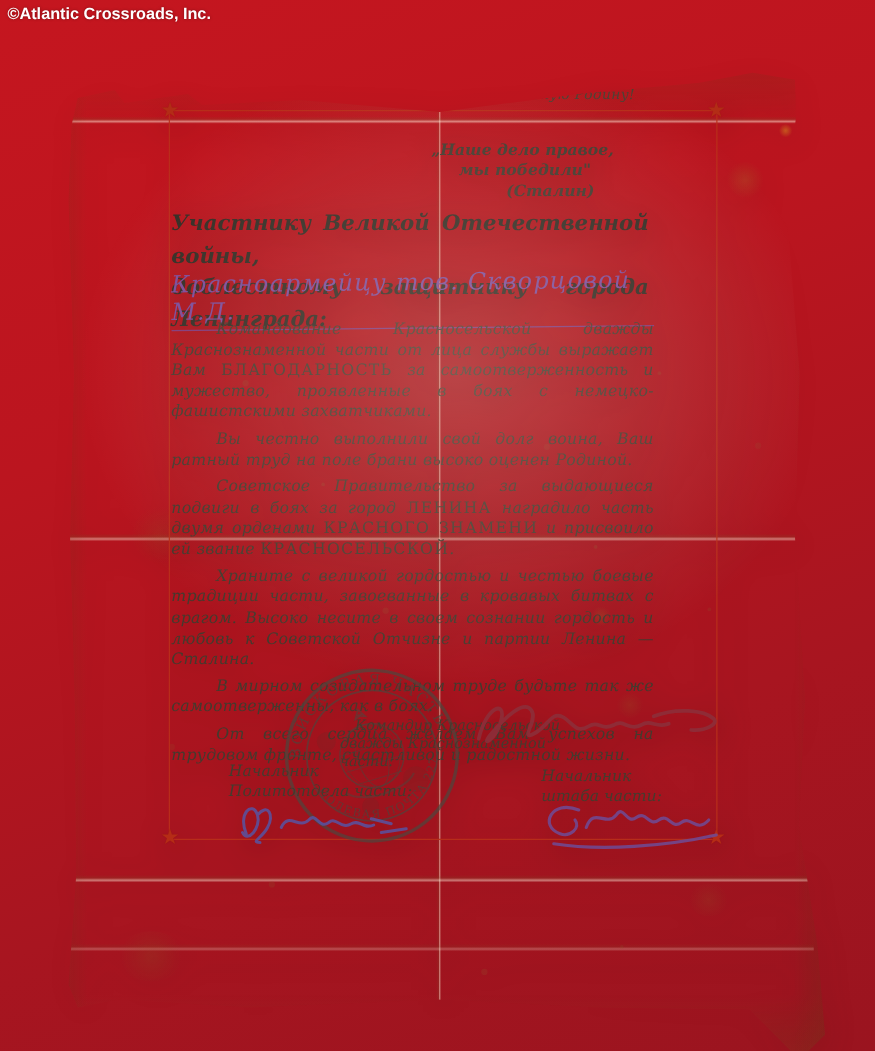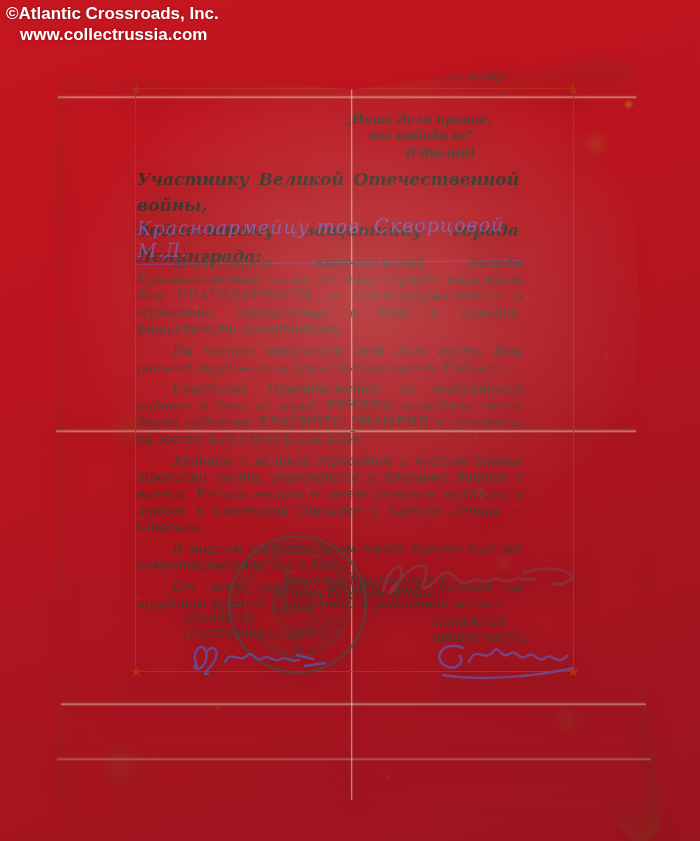--- a/index.html
+++ b/index.html
@@ -4,21 +4,21 @@
 <style>
   html,body{margin:0;padding:0;}
   body{
     width:700px;height:841px;overflow:hidden;position:relative;
     background:linear-gradient(160deg,#c5161f 0%,#bb151f 35%,#a81520 70%,#9a141f 100%);
     font-family:"DejaVu Serif", serif;
   }
   .watermark{
     position:absolute;left:6px;top:3px;z-index:40;
     color:#ffffff;font-family:"Liberation Sans", sans-serif;
-    font-size:17px;font-weight:600;line-height:1.25;
+    font-size:13px;font-weight:600;line-height:1.25;
     text-shadow:0 0 2px rgba(60,0,0,.55);
   }
   .watermark .wm2{padding-left:14px;}
 
   .paper-wrap{
     position:absolute;left:45px;top:55px;width:615px;height:805px;
     filter:drop-shadow(3px 6px 12px rgba(50,0,0,.45));
   }
   .paper{
     position:absolute;inset:0;
@@ -127,21 +127,20 @@
   .officer-left{left:138px;top:554px;}
   .officer-right{left:388px;top:558px;}
 </style>
 </head>
 <body>
 
 <div class="scene">
 
   <div class="watermark">
     <div>©Atlantic Crossroads, Inc.</div>
-    <div class="wm2">www.collectrussia.com</div>
   </div>
 
   <div class="paper-wrap">
     <div class="paper">
 
       <div class="crease crease-v"></div>
       <div class="crease crease-h crease-h1"></div>
       <div class="crease crease-h crease-h2"></div>
       <div class="crease crease-h crease-h3"></div>
       <div class="crease crease-h crease-h4"></div>

